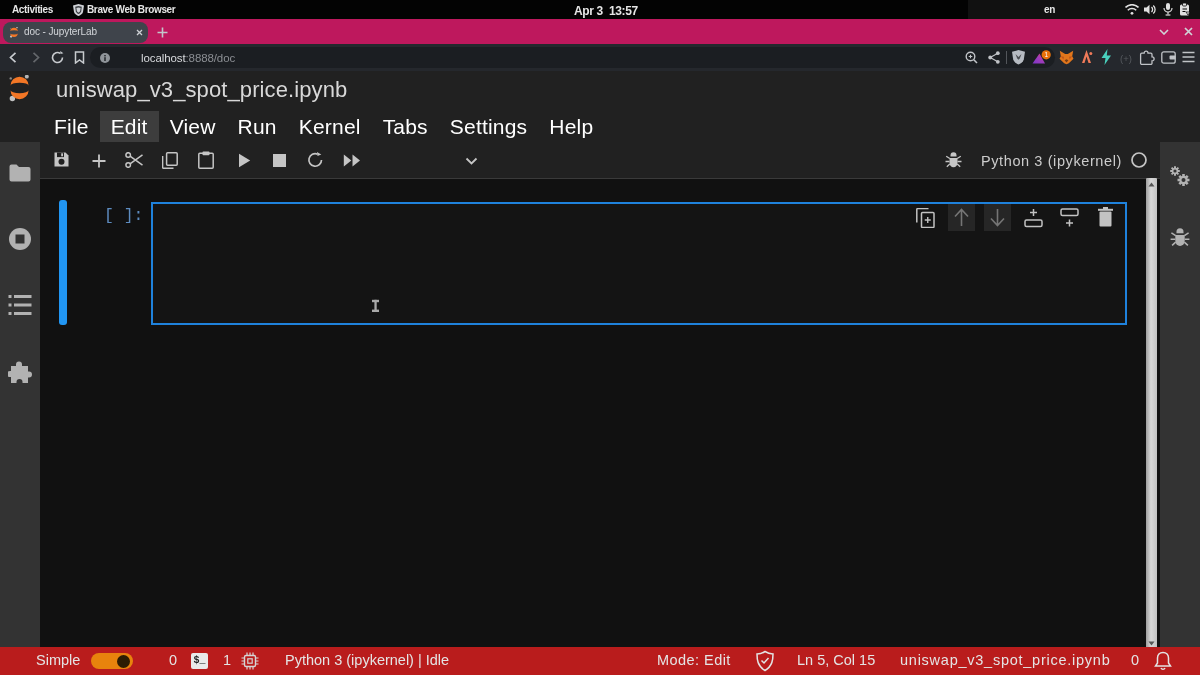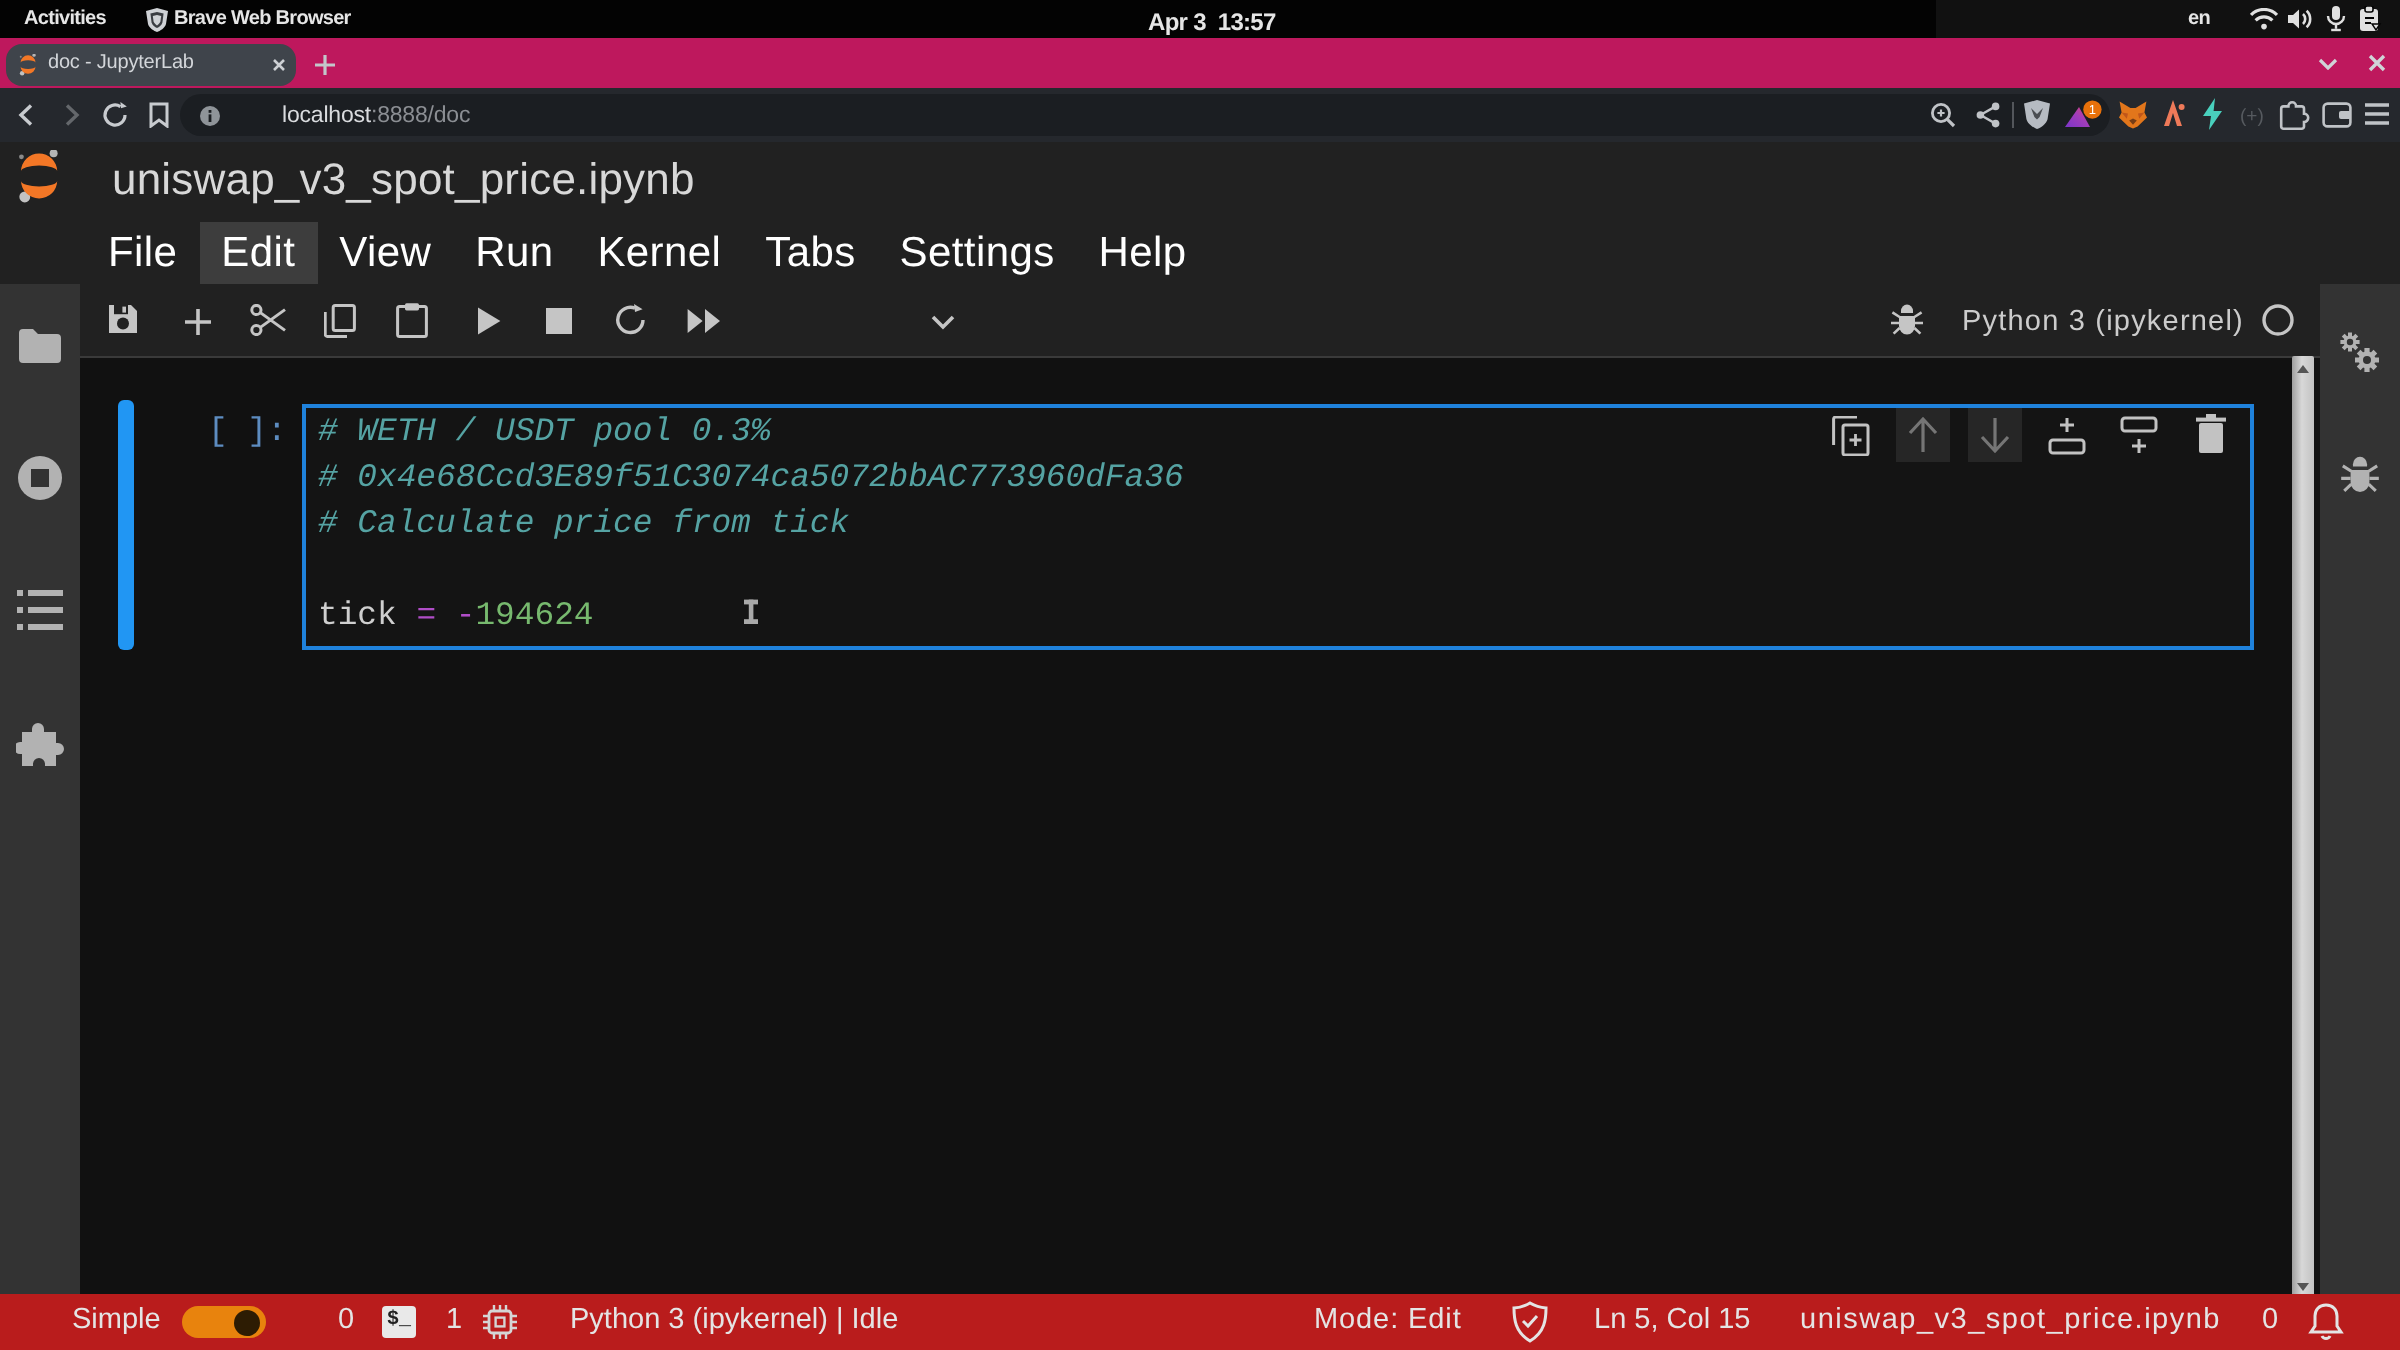--- a/index.html
+++ b/index.html
@@ -13,21 +13,21 @@
 
 <div class="abs" id="topbar" style="left:0;top:0;width:968px;height:19px;background:#030303;color:#e6e6e6;">
   <div class="abs" style="left:12px;top:3.5px;font-size:10px;letter-spacing:-0.35px;font-weight:bold;">Activities</div>
   <svg class="abs" style="left:73px;top:4px;" width="11" height="12" viewBox="0 0 11 12">
     <path d="M5.5 0 L11 1.5 L10 8 C9.5 10 7 11.5 5.5 12 C4 11.5 1.5 10 1 8 L0 1.5 Z" fill="#cfd2d6"></path>
     <path d="M5.5 2 L8.8 2.8 L8.2 7.2 C7.8 8.6 6.5 9.6 5.5 10 C4.5 9.6 3.2 8.6 2.8 7.2 L2.2 2.8 Z" fill="#3a3d42"></path>
     <path d="M5.5 3.5 L7.6 4 L7.2 6.8 C6.9 7.7 6.1 8.4 5.5 8.7 C4.9 8.4 4.1 7.7 3.8 6.8 L3.4 4 Z" fill="#cfd2d6"></path>
   </svg>
   <div class="abs" style="left:87px;top:3.5px;font-size:10px;letter-spacing:-0.35px;font-weight:bold;">Brave Web Browser</div>
   <div class="abs" style="left:574px;top:3.5px;font-size:12px;letter-spacing:-0.35px;font-weight:bold;">Apr 3&nbsp;&nbsp;13:57</div>
-  <div class="abs" style="left:1094px;top:3.5px;font-size:10px;letter-spacing:-0.3px;font-weight:bold;text-align:right;">en</div>
+  <div class="abs" style="left:1044px;top:3.5px;font-size:10px;letter-spacing:-0.3px;font-weight:bold;text-align:right;">en</div>
 
   <svg class="abs" style="left:1125px;top:4px;" width="14" height="11" viewBox="0 0 14 11">
     <path d="M0.5 3.5 A9 9 0 0 1 13.5 3.5" stroke="#e0e0e0" stroke-width="1.6" fill="none"></path>
     <path d="M2.8 6.2 A6 6 0 0 1 11.2 6.2" stroke="#e0e0e0" stroke-width="1.6" fill="none"></path>
     <circle cx="7" cy="9.3" r="1.4" fill="#e0e0e0"></circle>
   </svg>
 
   <svg class="abs" style="left:1144px;top:4px;" width="13" height="11" viewBox="0 0 13 11">
     <path d="M0 3.5 L2.5 3.5 L5.5 0.8 L5.5 10.2 L2.5 7.5 L0 7.5 Z" fill="#e0e0e0"></path>
     <path d="M7.5 3 A3.4 3.4 0 0 1 7.5 8" stroke="#e0e0e0" stroke-width="1.3" fill="none"></path>
@@ -283,25 +283,20 @@
   </svg>
 
   <div class="abs" id="content" style="left:40px;top:109px;width:1120px;height:467px;background:#111;"></div>
 
   <div class="abs" style="left:59px;top:129px;width:8px;height:125px;background:#2196f3;border-radius:3px;"></div>
 
   <div class="abs" style="left:104px;top:134.5px;font-family:'Liberation Mono',monospace;font-size:16.4px;color:#5d8cc0;">[ ]:</div>
 
   <div class="abs" style="left:151px;top:131px;width:976px;height:123px;border:2px solid #1f82dc;background:#141414;"></div>
 
-  <pre class="abs" style="left:159px;top:133px;font-family:'Liberation Mono',monospace;font-size:16.4px;line-height:23px;color:#cfcfcf;"><i style="color:#55a3a3;"># WETH / USDT pool 0.3%</i>
-<i style="color:#55a3a3;"># 0x4e68Ccd3E89f51C3074ca5072bbAC773960dFa36</i>
-<i style="color:#55a3a3;"># Calculate price from tick</i>
-
-tick <span style="color:#b04dc7;">=</span> <span style="color:#b04dc7;">-</span><span style="color:#77b96e;">194624</span></pre>
 
   <svg class="abs" style="left:371px;top:228px;" width="9" height="14" viewBox="0 0 9 14">
     <rect x="1" y="0.8" width="7" height="2.4" fill="#a9a9a9"></rect>
     <rect x="3.4" y="0.8" width="2.3" height="12" fill="#a9a9a9"></rect>
     <rect x="1" y="10.6" width="7" height="2.4" fill="#a9a9a9"></rect>
   </svg>
 
   <svg class="abs" style="left:916px;top:137px;" width="19" height="20" viewBox="0 0 19 20">
     <path d="M0.8 14.5 L0.8 1.5 A1 1 0 0 1 1.8 0.5 L12.5 0.5" stroke="#c2c2c2" stroke-width="1.5" fill="none"></path>
     <rect x="5.5" y="4.5" width="12.5" height="15" rx="1" stroke="#c2c2c2" stroke-width="1.5" fill="none"></rect>

